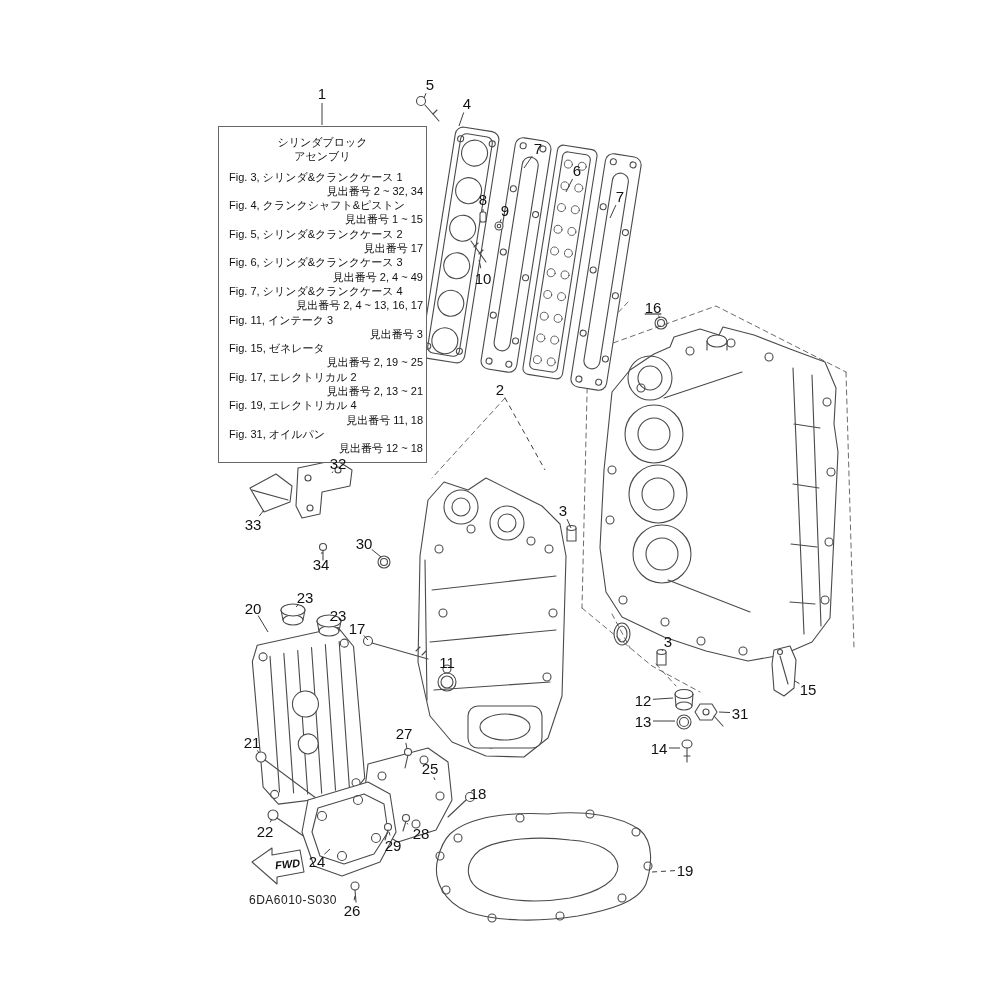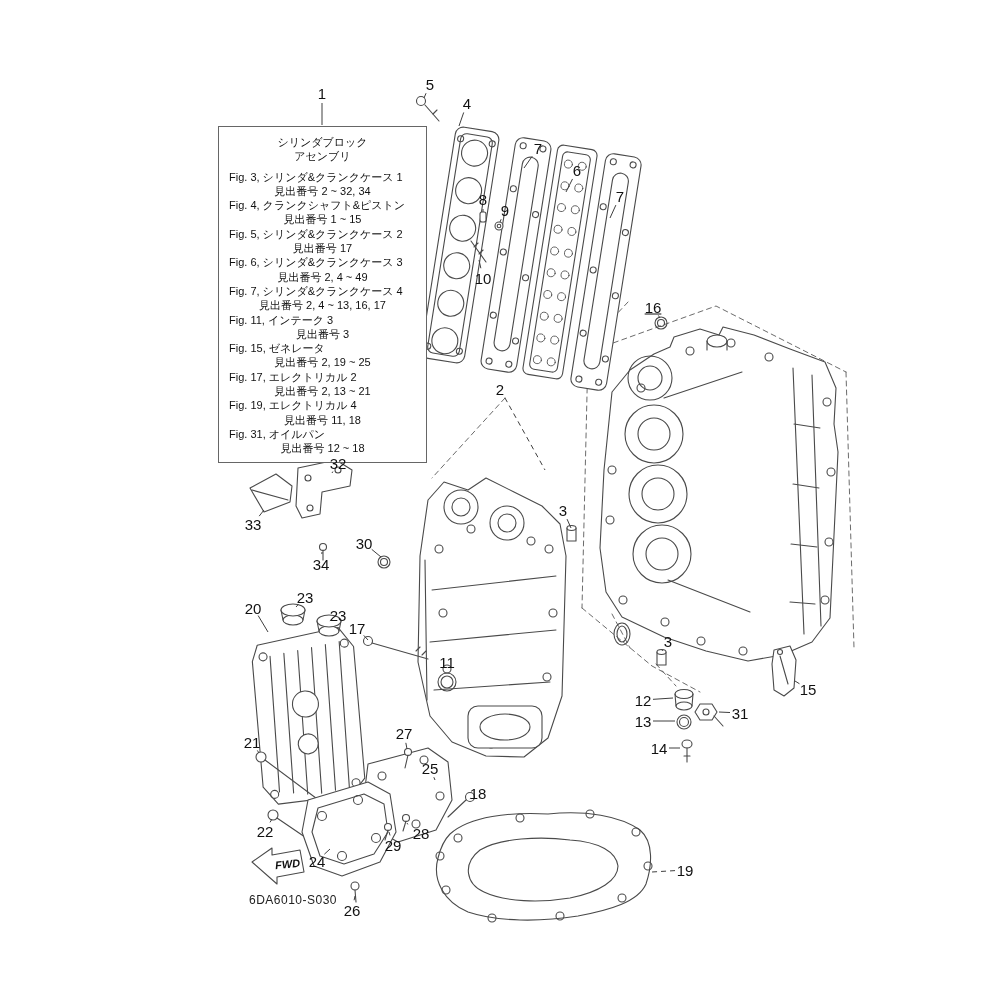--- a/index.html
+++ b/index.html
@@ -18,21 +18,21 @@
   .art text { stroke:none; fill:#111; }
 
   .legend-box {
     position:absolute; left:218px; top:126px; width:209px; min-height:318px;
     border:1.5px solid #666; background:#fff; padding:8px 3px 6px;
     font-size:11px; line-height:14.3px; color:#111; z-index:15;
   }
   .legend-title { text-align:center; }
   .legend-spacer { height:6px; }
   .fig-line { text-align:left; padding-left:7px; white-space:nowrap; }
-  .ref-line { text-align:center; white-space:nowrap; }
+  .ref-line { text-align:right; white-space:nowrap; }
 
   .watermark {
     position:absolute; left:24px; top:488px; width:965px; z-index:20;
     display:flex; align-items:flex-start; gap:8px; pointer-events:none; opacity:0.85;
   }
   .wm-text {
     font-size:72px; line-height:68px; font-weight:800; letter-spacing:8px;
     color:#ededed; -webkit-text-stroke:2.4px #c0c0c0; white-space:nowrap;
     transform:scaleY(0.94); transform-origin:top left;
   }

